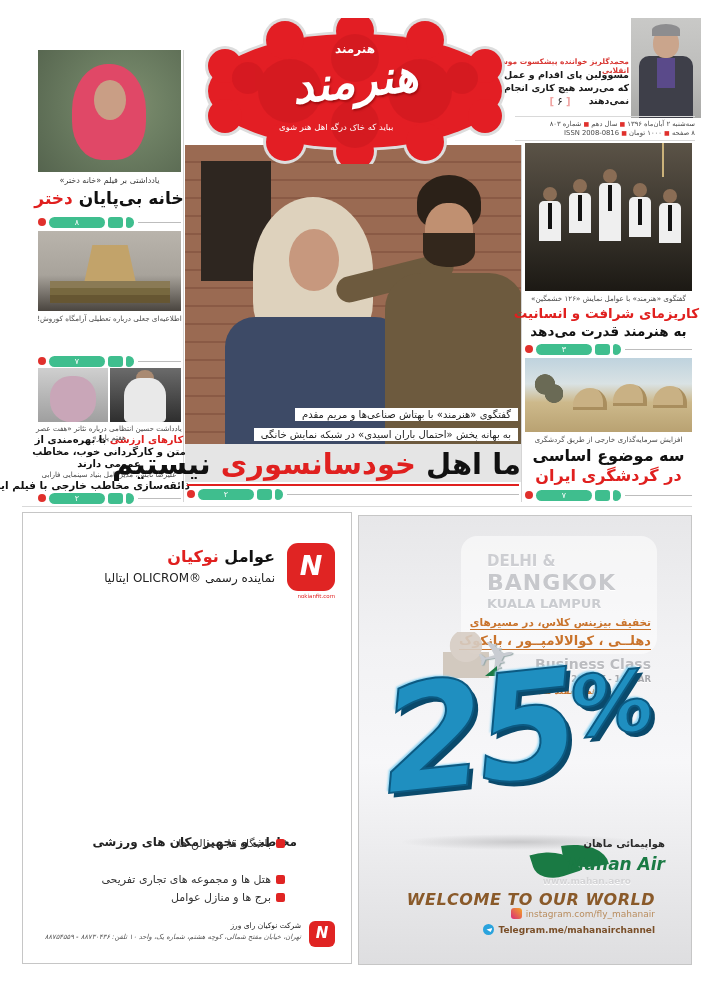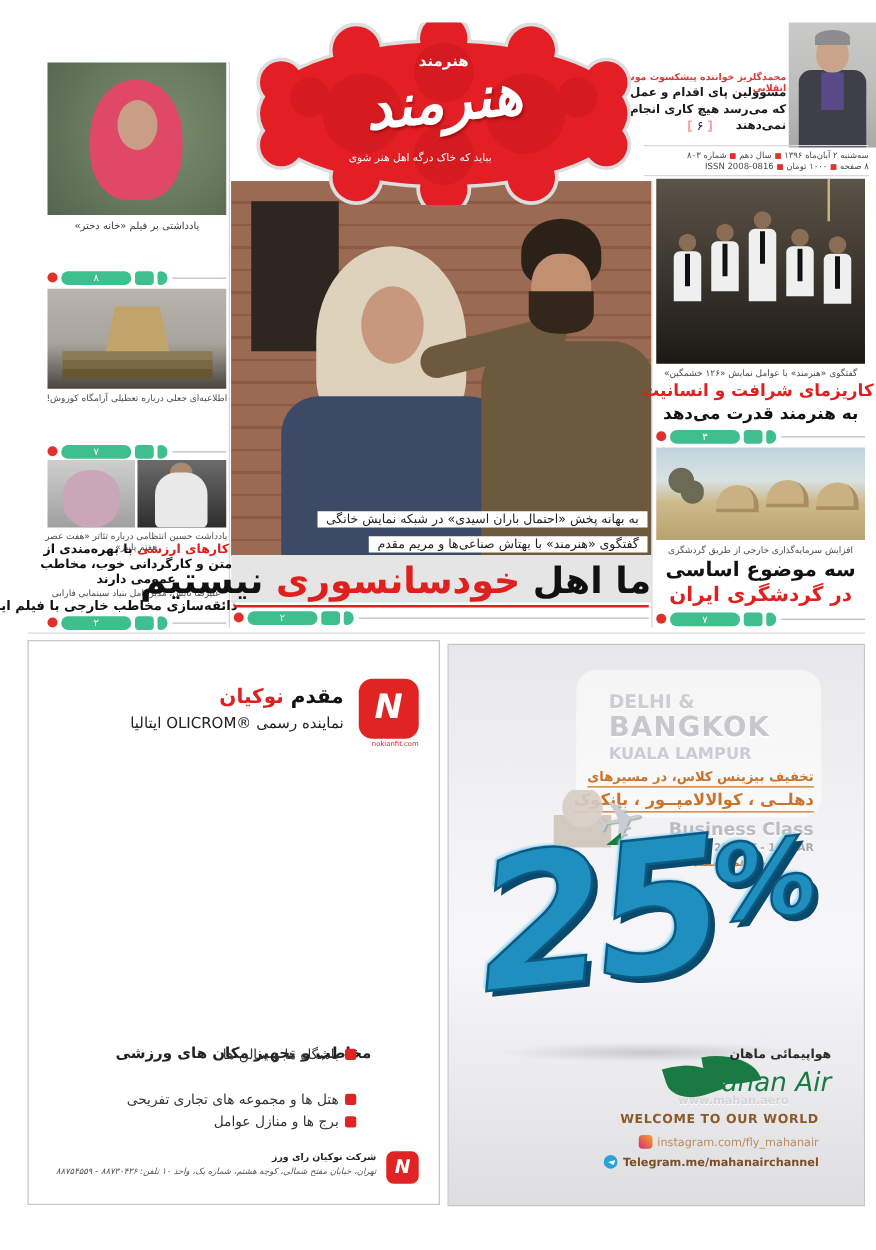--- a/index.html
+++ b/index.html
@@ -97,21 +97,21 @@
   .gym{position:absolute;left:0;width:328px;height:188px;background:
       linear-gradient(180deg,rgba(158,166,176,.9) 0 24px,rgba(90,100,112,0) 60px),
       repeating-linear-gradient(90deg,#38424e 0 16px,#46525e 16px 30px,#2e3742 30px 34px,#505c68 34px 52px);}
   .gym .floor{position:absolute;left:0;bottom:0;width:100%;height:84px;background:radial-gradient(ellipse at 50% 0,#8a3a30 0%,#70241d 70%);}
   .gym .mach{position:absolute;background:#15151a;}
   .gym .brand{position:absolute;right:12px;bottom:26px;color:#f2f2f2;font-weight:bold;font-size:17px;letter-spacing:2px;}
   .gym .brand-sub{position:absolute;right:13px;bottom:16px;color:#d8d8d8;font-size:7px;letter-spacing:1px;}
   .svc-title{position:absolute;font-size:12px;font-weight:bold;color:#222;}
   .svc-row{position:absolute;font-size:11px;color:#333;direction:rtl;}
   .svc-row .bullet{display:inline-block;width:9px;height:9px;background:#e02423;border-radius:2px;margin-left:5px;vertical-align:-1px;}
-  .nok-foot-name{position:absolute;font-size:7.5px;font-weight:bold;color:#222;margin-left:13px;}
+  .nok-foot-name{position:absolute;font-size:7.5px;font-weight:normal;color:#222;margin-left:13px;}
   .nok-foot-addr{position:absolute;font-size:6.8px;color:#555;font-style:italic;}
   
   .mahan{background:linear-gradient(180deg,#e7e7e9 0%,#f2f2f4 30%,#f7f7f9 55%,#dedee0 100%);}
   .dest-panel{position:absolute;right:34px;top:20px;width:196px;height:118px;background:rgba(255,255,255,.55);border-radius:16px;}
   .dest1{position:absolute;left:26px;top:16px;font-size:15px;font-weight:bold;color:#cdced2;text-shadow:0 1px 0 #fff;text-align:center;}
   .dest2{position:absolute;left:26px;top:34px;font-size:22px;font-weight:bold;color:#c7c8cc;text-shadow:0 1px 0 #fff;letter-spacing:1px;}
   .dest3{position:absolute;left:26px;top:60px;font-size:13px;font-weight:bold;color:#caccd0;text-shadow:0 1px 0 #fff;}
   .fa-or1{position:absolute;right:40px;top:100px;font-size:10.5px;font-weight:bold;color:#c9732b;border-bottom:1px solid #c9732b;padding-bottom:1px;}
   .fa-or2{position:absolute;right:40px;top:117px;font-size:13px;font-weight:bold;color:#c9732b;border-bottom:1px solid #c9732b;padding-bottom:1px;}
   .bizclass{position:absolute;right:40px;top:140px;font-size:14px;font-weight:bold;color:#bbbcc0;text-shadow:0 1px 0 #fff;}
@@ -121,23 +121,23 @@
   .plane{position:absolute;left:118px;top:118px;font-size:46px;color:#c9ccd2;transform:rotate(-12deg);text-shadow:1px 1px 1px #9aa;line-height:1;}
   .plane-tail{position:absolute;left:126px;top:150px;width:12px;height:10px;background:#1a7a44;clip-path:polygon(0 100%,100% 0,100% 100%);}
   .disc{position:absolute;left:0px;top:138px;width:320px;text-align:center;transform:rotate(-6deg);font-weight:bold;font-style:italic;color:#1f8fc0;-webkit-text-stroke:2px #0c5a82;text-shadow:4px 5px 0 #0a4a6c,-2px -2px 2px #8fd4f2;}
   .disc .n{font-size:148px;letter-spacing:-8px;line-height:1;}
   .disc .p{font-size:84px;vertical-align:36px;}
   .refl{position:absolute;left:40px;top:318px;width:240px;height:16px;background:radial-gradient(ellipse,#c9c9cb 0%,transparent 70%);}
   .mah-logo{position:absolute;right:84px;top:326px;width:74px;height:40px;}
   .mah-logo .s1{position:absolute;left:0;top:6px;width:44px;height:30px;background:#1a7a44;border-radius:0 100% 0 60%;transform:rotate(-18deg);}
   .mah-logo .s2{position:absolute;left:30px;top:0;width:44px;height:26px;background:#1a7a44;border-radius:0 100% 0 70%;transform:rotate(-10deg);}
   .mah-fa{position:absolute;right:26px;top:322px;font-size:10px;color:#2a2a2a;font-weight:bold;}
-  .mah-en{position:absolute;right:26px;top:338px;font-size:21px;color:#1a7a44;font-weight:normal;font-style:italic;text-align:center;}
+  .mah-en{position:absolute;right:26px;top:338px;font-size:17px;color:#1a7a44;font-weight:bold;font-style:italic;text-align:center;}
   .mah-web{position:absolute;right:60px;top:360px;font-size:9px;color:#d4d4d6;font-weight:bold;text-shadow:0 1px 0 #fff;}
-  .mah-welcome{position:absolute;right:36px;top:374px;font-size:10px;color:#8a5a2a;font-weight:bold;letter-spacing:.5px;}
+  .mah-welcome{position:absolute;right:36px;top:374px;font-size:16px;color:#8a5a2a;font-weight:bold;letter-spacing:.5px;font-style:italic;}
   .soc-row{position:absolute;font-size:9px;color:#b98d5f;}
   .soc-row.tg{color:#7a4f28;font-weight:bold;}
   .ig-ico{display:inline-block;width:11px;height:11px;border-radius:3px;background:linear-gradient(45deg,#d92a7a,#f5a623);vertical-align:-2px;margin-right:4px;}
   .tg-ico{display:inline-block;width:11px;height:11px;border-radius:50%;background:#2aa3dd;vertical-align:-2px;margin-right:4px;position:relative;}
   .tg-ico:after{content:"";position:absolute;left:3px;top:4px;width:6px;height:4px;background:#fff;clip-path:polygon(0 40%,100% 0,70% 100%);}
 </style>
 </head>
 <body>
 
 <div id="page">
@@ -218,22 +218,22 @@
     <div class="w-scarf"></div>
     <div class="w-face"></div>
     <div class="w-body"></div>
     <div class="m-arm"></div>
     <div class="m-hair"></div>
     <div class="m-face"></div>
     <div class="m-beard"></div>
     <div class="m-body"></div>
   </div>
   <div class="abs rtl r main-kickers">
+    <div><span>گفتگوی «هنرمند» با بهتاش صناعی‌ها و مریم مقدم</span></div>
     <div><span>به بهانه پخش «احتمال باران اسیدی» در شبکه نمایش خانگی</span></div>
-    <div><span>گفتگوی «هنرمند» با بهتاش صناعی‌ها و مریم مقدم</span></div>
   </div>
   <div class="abs rtl c main-headline">
     <span class="hl">ما اهل </span><span class="hl red">خودسانسوری</span><span class="hl"> نیستیم</span>
   </div>
   <div class="abs main-redrule"></div>
   <div class="abs pillbar" style="left:187px;top:488px;width:332px;">
     <span class="dot"></span>
     <span class="pill">۲</span>
     <span class="seg1"></span>
     <span class="seg2"></span>
@@ -241,20 +241,23 @@
   </div>
 
   <div class="abs vdiv" style="left:183px;top:50px;height:452px;"></div>
   <div class="abs vdiv" style="left:521px;top:145px;height:357px;"></div>
 
   <div class="abs ph ph-girl" style="left:38px;top:50px;width:143px;height:122px;">
     <div class="scarf"></div>
     <div class="face"></div>
   </div>
   <div class="abs rtl c kicker" style="left:38px;top:176px;width:143px;">یادداشتی بر فیلم «خانه دختر»</div>
+  <div class="abs rtl c" style="left:30px;top:188px;width:158px;font-size:17px;white-space:nowrap;">
+    <span class="hl">خانه بی‌پایان </span><span class="hl red">دختر</span>
+  </div>
   <div class="abs pillbar" style="left:38px;top:216px;width:143px;">
     <span class="dot"></span>
     <span class="pill">۸</span>
     <span class="seg1"></span>
     <span class="seg2"></span>
     <span class="line"></span>
   </div>
 
   <div class="abs ph ph-pasargad" style="left:38px;top:231px;width:143px;height:80px;">
     <div class="tomb"></div>
@@ -325,21 +328,21 @@
     <span class="seg2"></span>
     <span class="line"></span>
   </div>
 
   <div class="abs rule" style="left:22px;top:506px;width:670px;"></div>
 
   <div class="abs adbox" style="left:22px;top:512px;width:330px;height:452px;">
     <div class="nok-logo" style="right:16px;top:30px;">N</div>
     <div class="nok-site" style="right:16px;top:80px;">nokianfit.com</div>
     <div class="nok-company rtl" style="right:76px;top:34px;">
-      <span>مقدم </span><span class="red">نوکیان</span>
+      <span>عوامل </span><span class="red">نوکیان</span>
     </div>
     <div class="nok-sub rtl" style="right:76px;top:58px;">نماینده رسمی ®OLICROM ایتالیا</div>
 
 
     <div class="svc-title rtl" style="right:54px;top:322px;">مخاطب و تجهیز مکان های ورزشی</div>
     <div class="svc-row" style="right:66px;top:324px;">
       <span class="bullet"></span><span>باشگاه ها و سالن ها</span>
     </div>
     <div class="svc-row" style="right:66px;top:360px;">
       <span class="bullet"></span><span>هتل ها و مجموعه های تجاری تفریحی</span>

